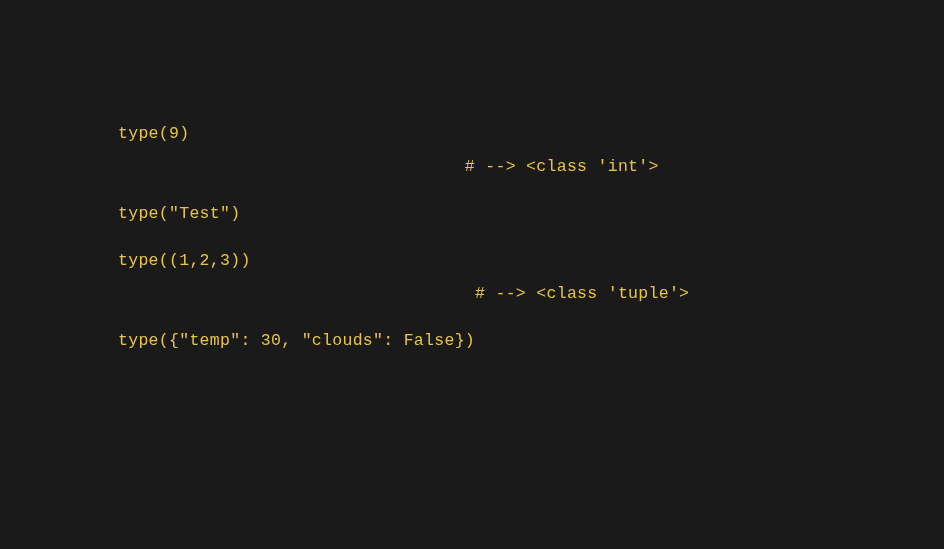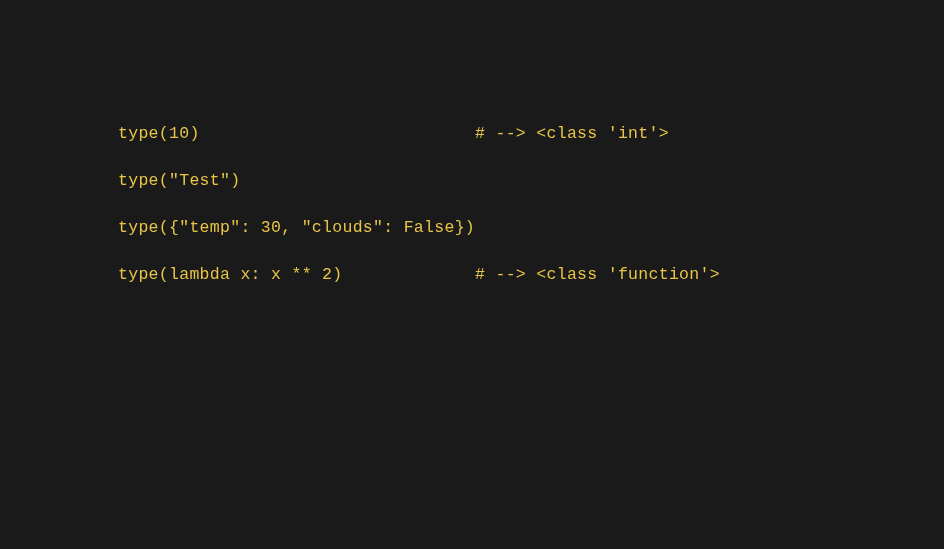--- a/index.html
+++ b/index.html
@@ -26,33 +26,34 @@
     .code-line {
       display: flex;
       white-space: pre;
       letter-spacing: 0.3px;
     }
     .code-segment {
       color: #e8c547;
     }
     .comment-segment {
       color: #e8c547;
+      margin-top: 33px;
     }
   </style>
 </head>
 <body>
 
 <div class="code-block">
   <div class="code-line">
-    <span class="code-segment">type(10)                           </span>
+    <span class="code-segment">type(9)                           </span>
     <span class="comment-segment"># --&gt; &lt;class 'int'&gt;</span>
   </div>
   <div class="code-line">
     <span class="code-segment">type("Test")                       </span>
   </div>
   <div class="code-line">
-    <span class="code-segment">type({"temp": 30, "clouds": False})  </span>
+    <span class="code-segment">type((1,2,3))                      </span>
+    <span class="comment-segment"># --&gt; &lt;class 'tuple'&gt;</span>
   </div>
   <div class="code-line">
-    <span class="code-segment">type(lambda x: x ** 2)             </span>
-    <span class="comment-segment"># --&gt; &lt;class 'function'&gt;</span>
+    <span class="code-segment">type({"temp": 30, "clouds": False})  </span>
   </div>
 </div>
 
 </body></html>

